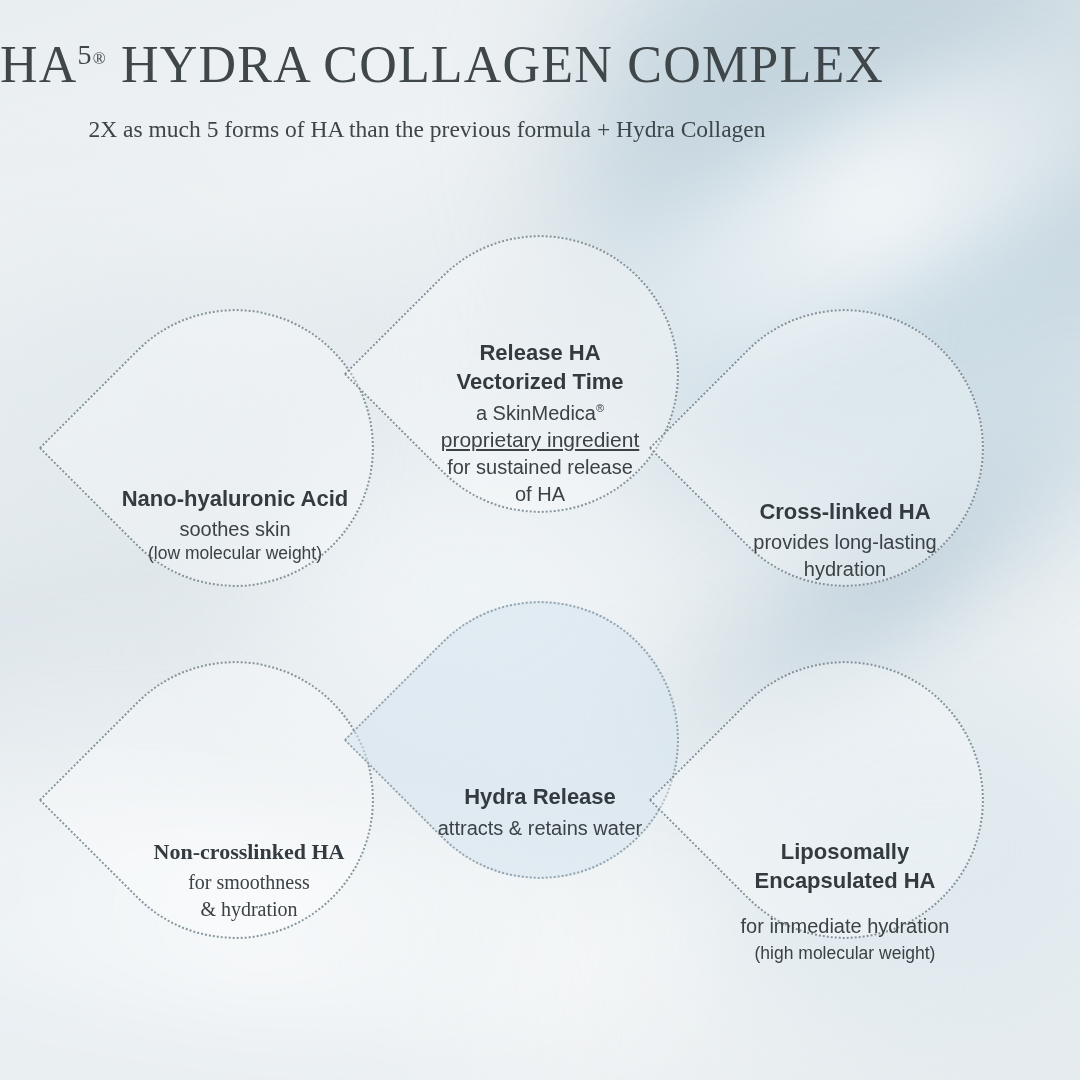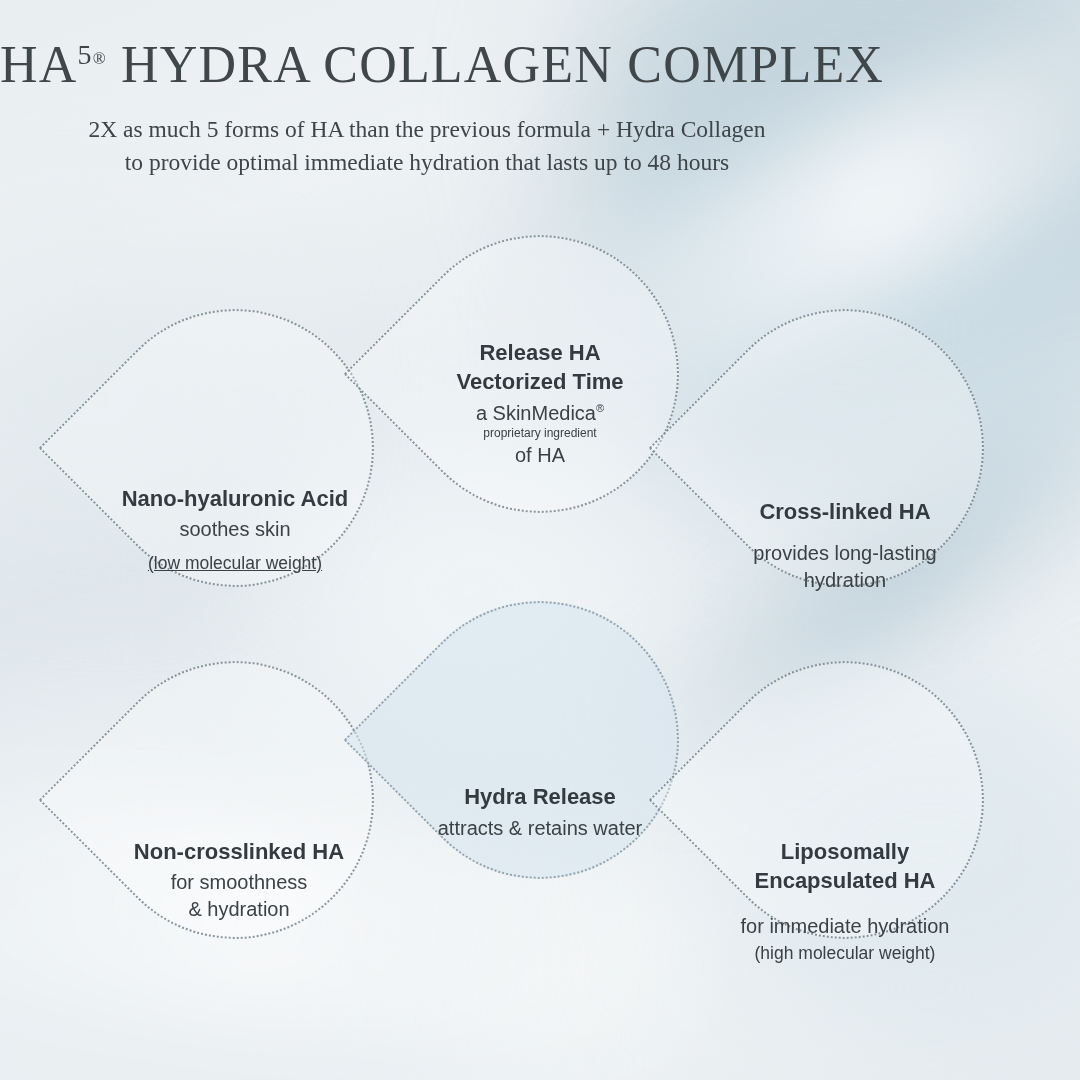--- a/index.html
+++ b/index.html
@@ -129,49 +129,49 @@
   <div class="blob b5"></div>
   <div class="blob b6"></div>
   <div class="streak s1"></div>
   <div class="streak s2"></div>
   <div class="streak s3"></div>
 
   <div class="header">
     <div class="title"><span>HA</span><span class="sup">5</span><span class="reg">®</span><span> HYDRA COLLAGEN COMPLEX</span></div>
     <div class="subtitle">
       <div>2X as much 5 forms of HA than the previous formula + Hydra Collagen</div>
-      <div>to provide optimal immediate hydration that lasts up to 48 hours</div>
     </div>
   </div>
 
   <div class="tear" style="left:96px; top:309px; width:278px; height:278px;"></div>
   <div class="label" style="left:96px; top:485px; width:278px;">
     <div class="d-title" style="font-weight:700;font-size:22px;line-height:1.28;color:#333b40;">Nano-hyaluronic Acid</div>
     <div class="d-desc" style="font-size:20px;line-height:1.3;margin-top:3px;">soothes skin</div>
-    <div class="d-sub" style="font-size:17.5px;line-height:1.3;margin-top:10px;text-decoration:underline;">(low molecular weight)</div>
+    <div class="d-sub" style="font-size:17.5px;line-height:1.3;margin-top:0;">(low molecular weight)</div>
   </div>
 
   <div class="tear" style="left:401px; top:235px; width:278px; height:278px;"></div>
   <div class="label" style="left:401px; top:338px; width:278px;">
     <div class="d-title" style="font-weight:700;font-size:22px;line-height:1.32;color:#333b40;">Release HA</div>
     <div class="d-title" style="font-weight:700;font-size:22px;line-height:1.32;color:#333b40;">Vectorized Time</div>
     <div class="d-desc" style="font-size:20px;line-height:1.32;margin-top:4px;">a SkinMedica<span class="reg" style="font-size:11px;vertical-align:super;line-height:0;">®</span></div>
-    <div class="d-desc" style="font-size:12px;line-height:1.32;">proprietary ingredient</div>
+    <div class="d-desc" style="font-size:21px;line-height:1.32;text-decoration:underline;">proprietary ingredient</div>
+    <div class="d-desc" style="font-size:20px;line-height:1.32;">for sustained release</div>
     <div class="d-desc" style="font-size:20px;line-height:1.32;">of HA</div>
   </div>
 
   <div class="tear" style="left:706px; top:309px; width:278px; height:278px;"></div>
   <div class="label" style="left:706px; top:498px; width:278px;">
     <div class="d-title" style="font-weight:700;font-size:22px;line-height:1.28;color:#333b40;">Cross-linked HA</div>
-    <div class="d-desc" style="font-size:20px;line-height:1.32;margin-top:14px;">provides long-lasting</div>
+    <div class="d-desc" style="font-size:20px;line-height:1.32;margin-top:3px;">provides long-lasting</div>
     <div class="d-desc" style="font-size:20px;line-height:1.32;">hydration</div>
   </div>
 
   <div class="tear" style="left:96px; top:661px; width:278px; height:278px;"></div>
-  <div class="label" style="left:90px; top:838px; width:298px;">
+  <div class="label" style="left:100px; top:838px; width:298px;font-family:Liberation Serif, serif;">
     <div class="d-title" style="font-weight:700;font-size:22px;line-height:1.28;color:#333b40;">Non-crosslinked HA</div>
     <div class="d-desc" style="font-size:20px;line-height:1.32;margin-top:3px;">for smoothness</div>
     <div class="d-desc" style="font-size:20px;line-height:1.32;">&amp; hydration</div>
   </div>
 
   <div class="tear tinted" style="left:401px; top:601px; width:278px; height:278px;"></div>
   <div class="label" style="left:391px; top:783px; width:298px;">
     <div class="d-title" style="font-weight:700;font-size:22px;line-height:1.28;color:#333b40;">Hydra Release</div>
     <div class="d-desc" style="font-size:20px;line-height:1.32;margin-top:4px;">attracts &amp; retains water</div>
   </div>

